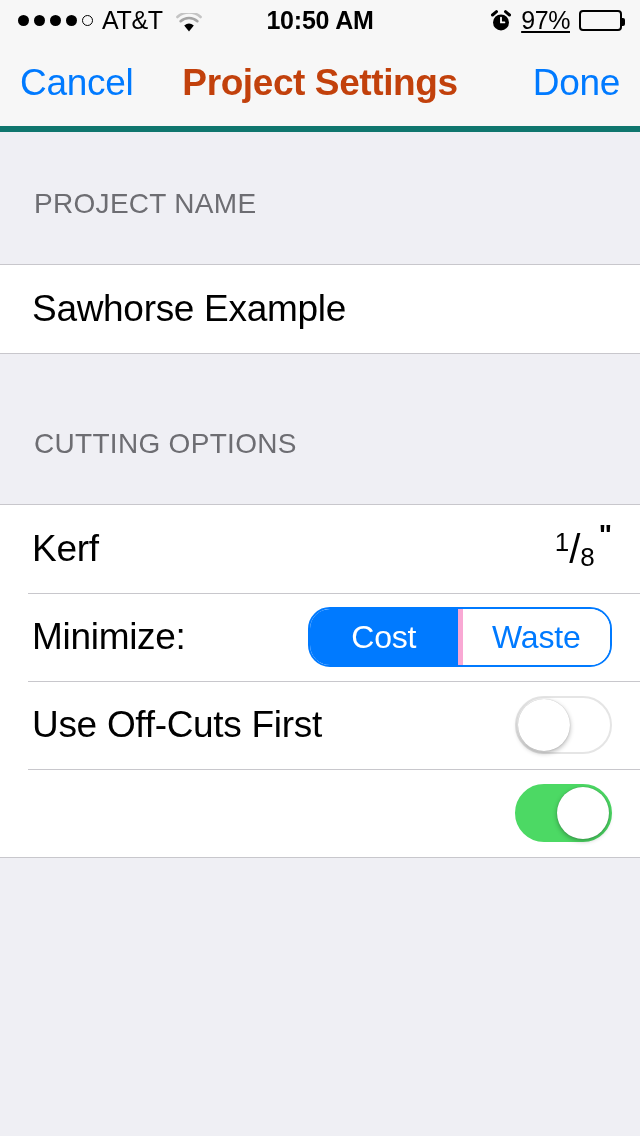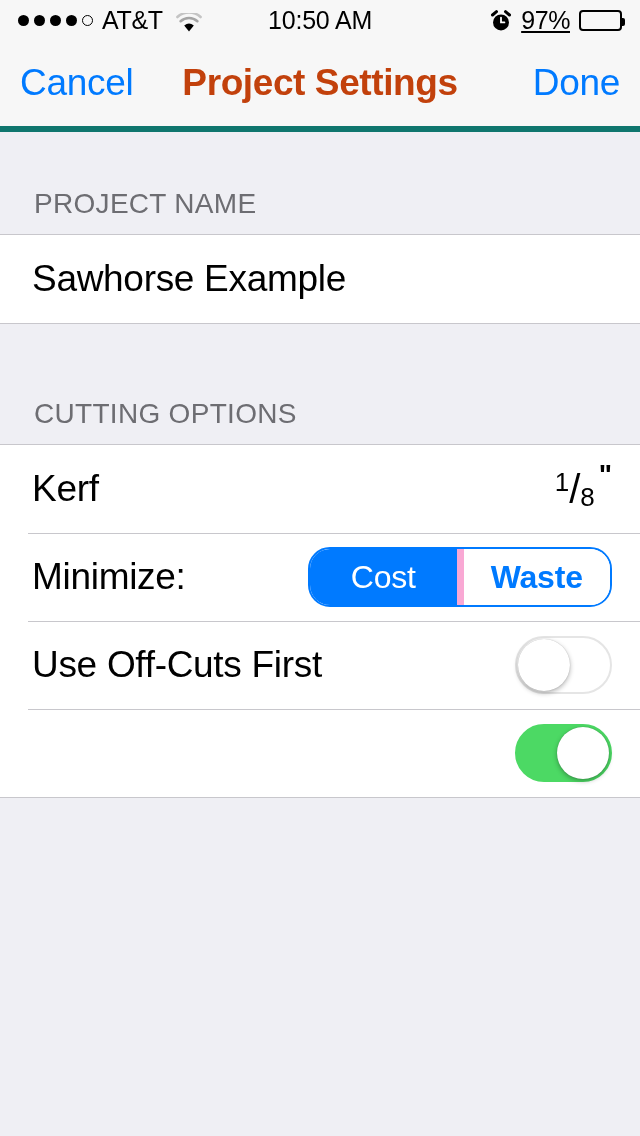--- a/index.html
+++ b/index.html
@@ -23,21 +23,21 @@
   }
   .status-left{ display:flex; align-items:center; gap:9px; }
   .signal-dots{ display:flex; align-items:center; gap:5px; }
   .dot{ width:11px; height:11px; border-radius:50%; background:#000; }
   .dot.empty{ background:transparent; border:1.6px solid #000; width:11px; height:11px; }
   .carrier{ font-size:25px; letter-spacing:-0.3px; }
   .wifi{ width:26px; height:20px; position:relative; margin-left:4px; }
   .status-center{
     position:absolute; left:0; right:0; top:0; bottom:0;
     display:flex; align-items:center; justify-content:center;
-    font-size:25px; font-weight:400; letter-spacing:-0.2px;
+    font-size:25px; font-weight:700; letter-spacing:-0.2px;
     pointer-events:none;
   }
   .status-right{
     margin-left:auto; display:flex; align-items:center; gap:9px;text-decoration:underline;
   }
   .alarm-icon{ width:22px; height:22px; }
   .batt-pct{ font-size:25px; letter-spacing:-0.4px; }
   .battery{
     width:43px; height:21px;
     border:2px solid #000; border-radius:4px;
@@ -82,20 +82,21 @@
     color:#6D6D72;
     letter-spacing:0.3px;
     background:#EFEFF4;
   }
   .section-header.first{ height:102px; }
 
   .group{
     background:#FFFFFF;
     border-top:1px solid #C8C7CC;
     border-bottom:1px solid #C8C7CC;
+    margin-top:30px;
   }
 
   .row{
     position:relative;
     height:88px;
     display:flex; align-items:center;
     padding:0 28px 0 32px;
     background:#FFFFFF;
   }
   .row + .row::before{
@@ -136,21 +137,21 @@
   }
   .seg{
     flex:1;
     display:flex; align-items:center; justify-content:center;
     font-size:32px;
     font-family:inherit;
     background:#FFFFFF; color:#007AFF;
     border:none; cursor:pointer;
     letter-spacing:-0.2px;
   }
-  .seg + .seg{ border-left:7px solid #f9a8d4;font-weight:bold; }
+  .seg + .seg{ border-left:5px solid #f9a8d4; }
   .seg.active{ background:#007AFF; color:#FFFFFF; }
 
   
   .toggle{
     margin-left:auto;
     position:relative;
     width:97px; height:58px;
     border-radius:29px;
     cursor:pointer;
     flex:none;

